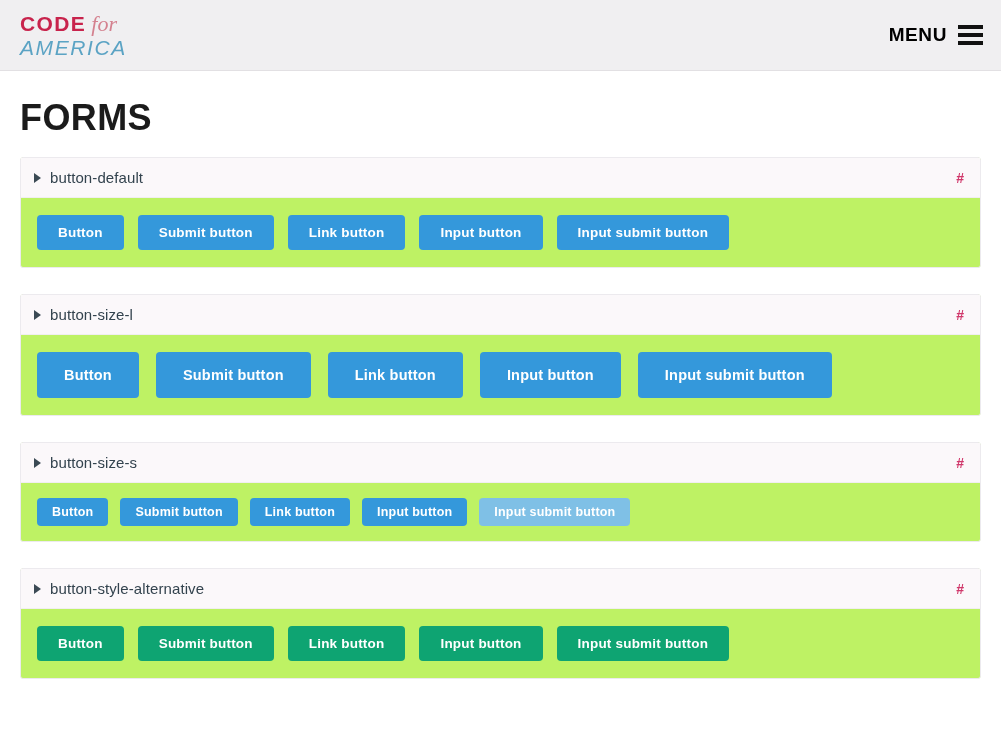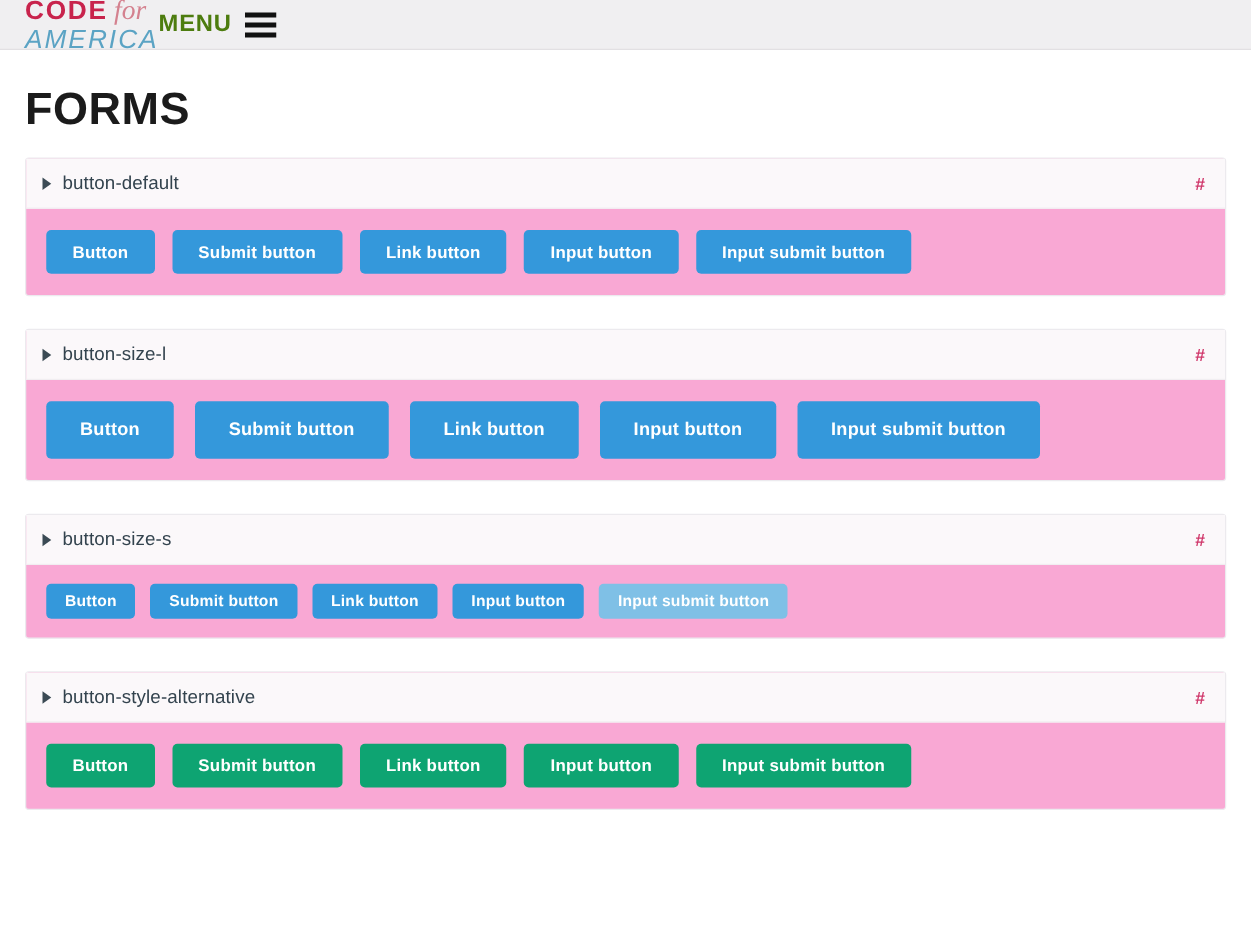--- a/index.html
+++ b/index.html
@@ -7,25 +7,26 @@
     margin: 0; padding: 0;
     width: 1001px; height: 744px;
     background: #ffffff;
     font-family: "Liberation Sans", sans-serif;
     overflow: hidden;
   }
 
   
   .topbar {
     position: relative;
-    height: 40px;
+    height: 71px;
     background: #f0eff1;
     border-bottom: 1px solid #e2e0e3;
     display: flex;
     align-items: center;
+    justify-content: space-between;
     padding: 0 18px 0 20px;
   }
   .logo { line-height: 1; user-select: none; }
   .logo-row1 {
     display: flex; align-items: baseline;
   }
   .logo-code {
     font-family: "Liberation Sans", sans-serif;
     font-weight: bold;
     font-size: 21px;
@@ -49,21 +50,21 @@
     font-style: italic;
   }
   .menu {
     display: flex; align-items: center; gap: 11px;
     cursor: pointer;
   }
   .menu-label {
     font-weight: bold;
     font-size: 19px;
     letter-spacing: 0.6px;
-    color: #4d7c0f;
+    color: #000000;
   }
   .hamburger { display: flex; flex-direction: column; gap: 4px; }
   .hamburger span {
     display: block; width: 25px; height: 4px; background: #111111;
   }
 
   
   .page-title {
     font-weight: bold;
     font-size: 36px;
@@ -71,21 +72,21 @@
     color: #1b1b1b;
     margin: 26px 0 0 20px;
   }
 
   
   .content { padding: 18px 20px 0 20px; }
 
   .card {
     border: 1px solid #eceaee;
     border-radius: 3px;
-    background: #f9a8d4;
+    background: #bef264;
     margin-bottom: 26px;
   }
   .card-header {
     display: flex;
     align-items: center;
     justify-content: space-between;
     background: #fbf8fa;
     border-bottom: 1px solid #f1eef1;
     padding: 11px 16px 11px 13px;
   }

